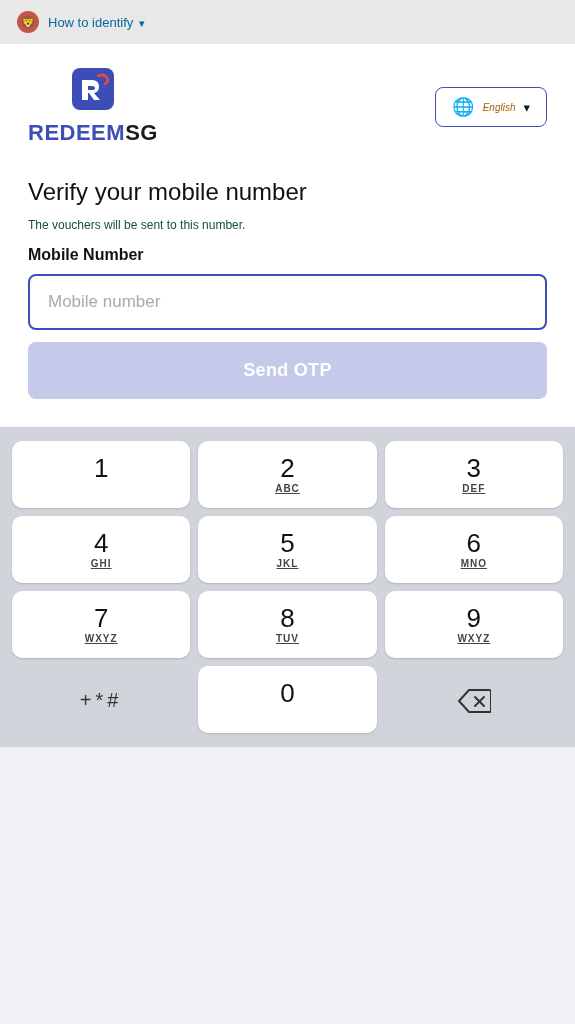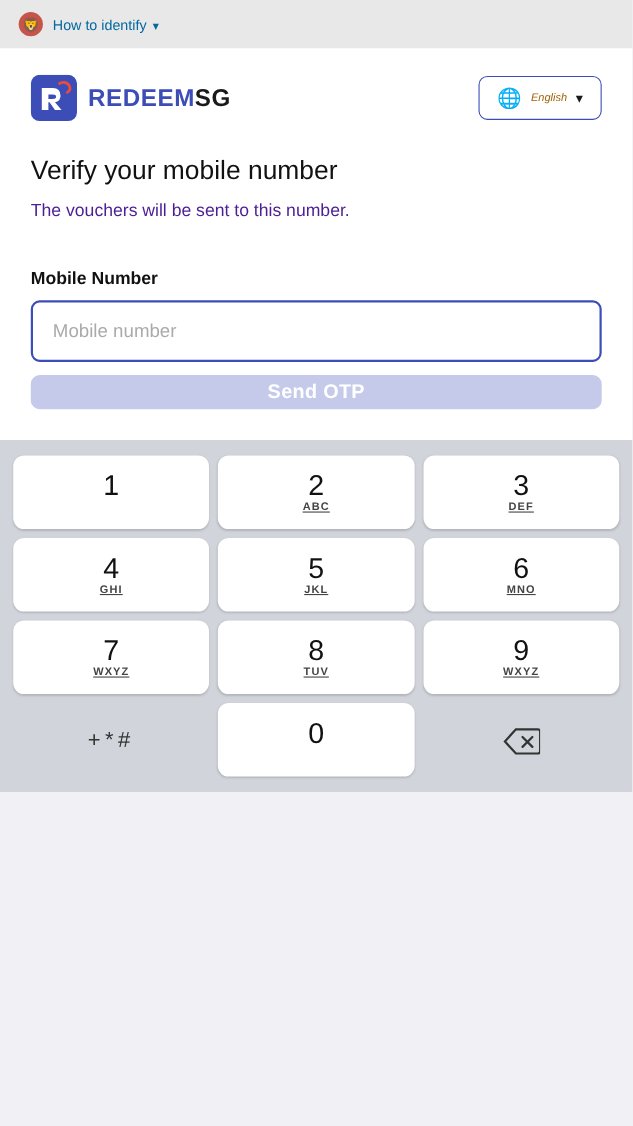--- a/index.html
+++ b/index.html
@@ -47,20 +47,21 @@
     .header {
       display: flex;
       align-items: center;
       justify-content: space-between;
       margin-bottom: 32px;
     }
     .logo {
       display: flex;
       align-items: center;
       gap: 10px;
+      flex-direction: column;
     }
     .logo-icon {
       width: 42px;
       height: 42px;
     }
     .logo-text {
       font-size: 22px;
       font-weight: 800;
       letter-spacing: 0.5px;
     }
@@ -97,24 +98,24 @@
     }
 
     
     .page-title {
       font-size: 24px;
       font-weight: 400;
       color: #111;
       margin-bottom: 10px;
     }
     .page-subtitle {
-      font-size: 16px;
-      color: #4c1d95;
+      font-size: 12px;
+      color: #14532d;
       line-height: 1.5;
-      margin-bottom: 41px;
+      margin-bottom: 12px;
     }
     .field-label {
       font-size: 16px;
       font-weight: 700;
       color: #111;
       margin-bottom: 10px;
     }
     .mobile-input {
       width: 100%;
       border: 2px solid #3d4db7;
@@ -127,21 +128,21 @@
       margin-bottom: 12px;
     }
     .mobile-input::placeholder {
       color: #aaa;
     }
     .send-otp-btn {
       width: 100%;
       background: #c5caea;
       border: none;
       border-radius: 8px;
-      padding: 5px;
+      padding: 18px;
       font-size: 18px;
       font-weight: 600;
       color: #ffffff;
       cursor: default;
       letter-spacing: 0.3px;
     }
 
     
     .numpad-container {
       background: #d1d5db;

